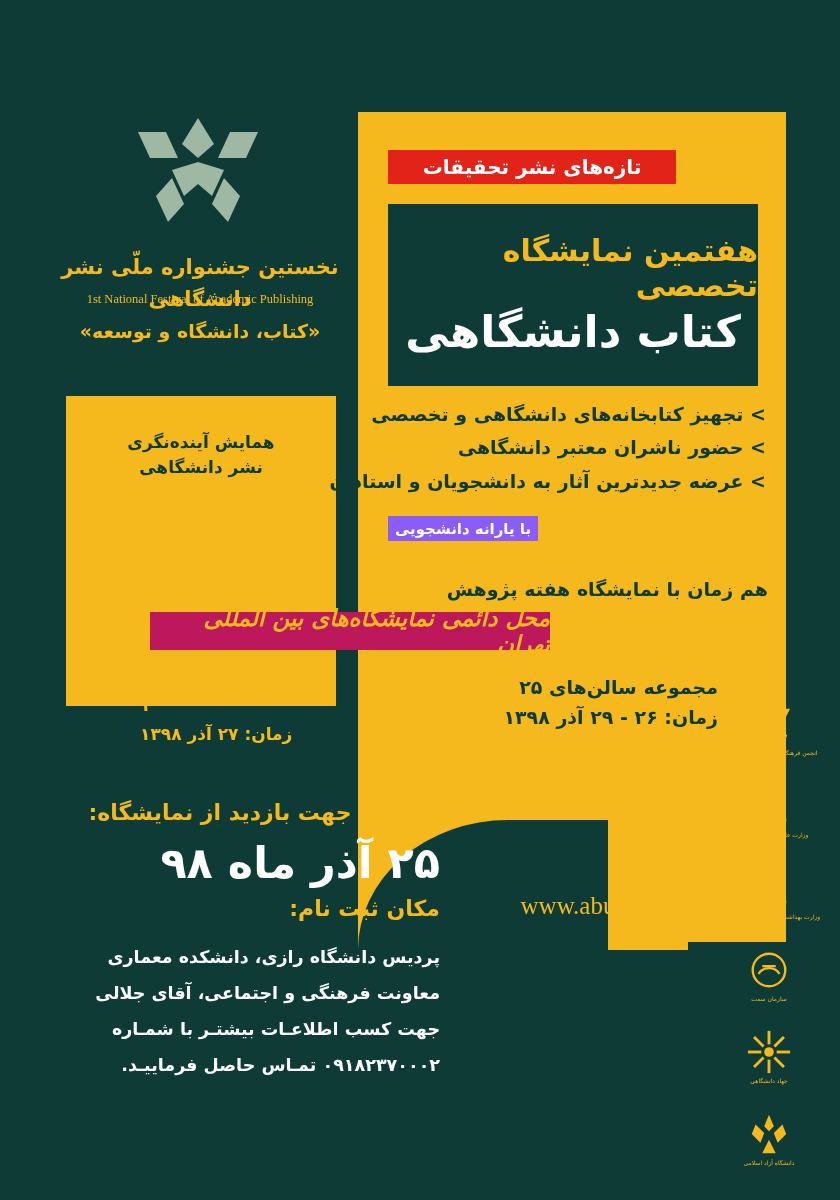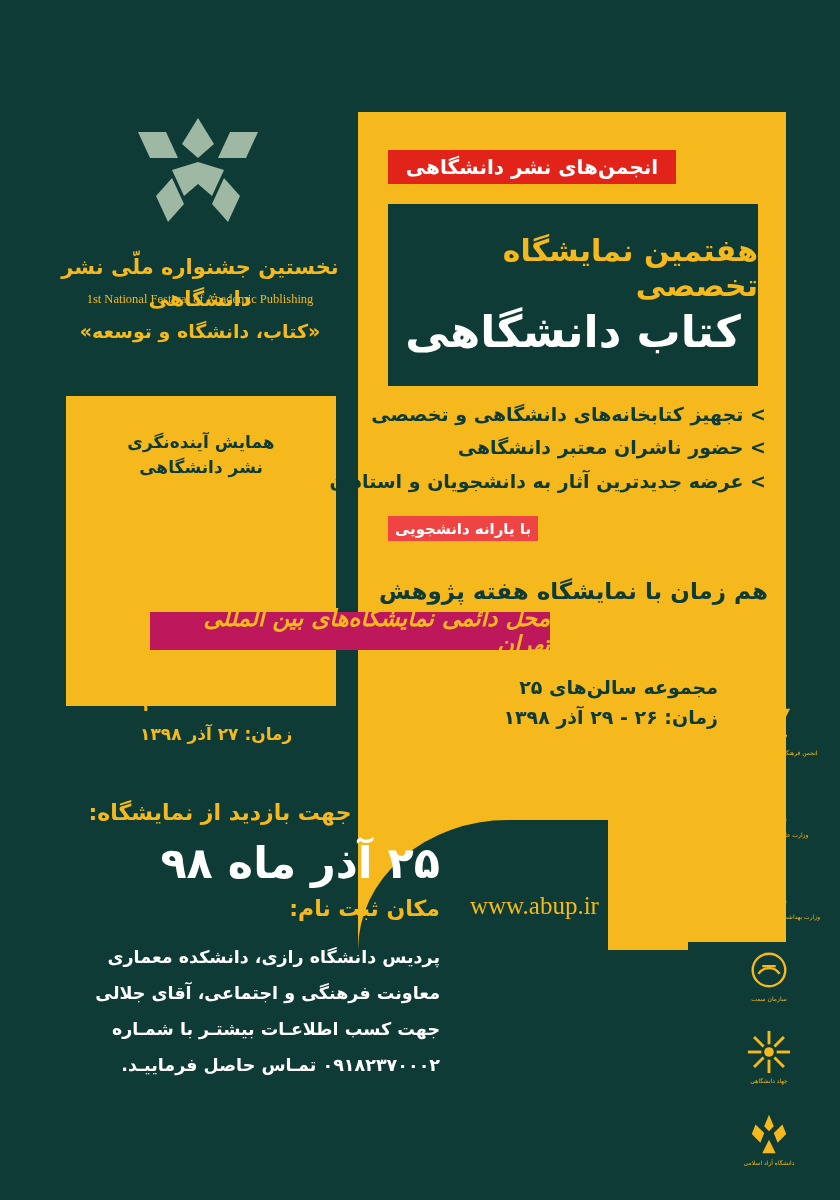--- a/index.html
+++ b/index.html
@@ -68,28 +68,28 @@
 
   
   .bullets{
     position:absolute;left:388px;top:398px;width:378px;
     text-align:right;color:#0e3b36;
     font-size:19px;font-weight:bold;line-height:1.75;
   }
   .bullets div{white-space:nowrap;}
   .red-tag{
     position:absolute;left:388px;top:516px;width:150px;height:25px;
-    background:#ef4444;color:#ffffff;font-size:15px;font-weight:bold;
+    background:#8b5cf6;color:#ffffff;font-size:15px;font-weight:bold;
     display:flex;align-items:center;justify-content:center;
   }
 
   
   .concurrent{
     position:absolute;left:368px;top:578px;width:400px;
-    color:#0e3b36;font-size:23px;font-weight:bold;
+    color:#0e3b36;font-size:19px;font-weight:bold;
   }
   .venue-band{
     position:absolute;left:150px;top:612px;width:400px;height:38px;
     background:#be185d;
     display:flex;align-items:center;justify-content:center;
     color:#f5b91d;font-size:23px;font-weight:bold;
     letter-spacing:-0.5px;
     font-style:italic;
   }
   .venue-details{
@@ -120,21 +120,21 @@
     position:absolute;left:10px;top:896px;width:430px;text-align:right;
     color:#f5b91d;font-size:22px;font-weight:bold;
   }
   .reg-lines{
     position:absolute;left:10px;top:940px;width:430px;text-align:right;
     color:#ffffff;font-size:17.5px;font-weight:bold;line-height:2.05;
   }
 
   
   .website{
-    position:absolute;left:470px;top:892px;width:230px;text-align:left;
+    position:absolute;left:470px;top:892px;width:230px;text-align:center;
     color:#f5b91d;font-size:25px;font-family:"Liberation Serif",serif;
     direction:ltr;
   }
 
   
   .logo-col{position:absolute;right:16px;top:690px;width:110px;}
   .logo-item{
     width:110px;height:78px;
     display:flex;flex-direction:column;align-items:center;justify-content:center;
     margin-bottom:4px;
@@ -162,21 +162,21 @@
       <polygon points="60,44 86,52 74,78 60,66 46,78 34,52"></polygon>
       <polygon points="34,60 46,86 30,104 18,78"></polygon>
       <polygon points="86,60 74,86 90,104 102,78"></polygon>
     </g>
   </svg>
 
   <div class="festival-title">نخستین جشنواره ملّی نشر دانشگاهی</div>
   <div class="festival-en">1st National Festival of Academic Publishing</div>
   <div class="festival-sub">«کتاب، دانشگاه و توسعه»</div>
 
-  <div class="ribbon">انجمن‌های نشر دانشگاهی</div>
+  <div class="ribbon">تازه‌های نشر تحقیقات</div>
 
   <div class="title-block">
     <div class="title-1">هفتمین نمایشگاه تخصصی</div>
     <div class="title-2">کتاب دانشگاهی</div>
   </div>
 
   <div class="bullets">
     <div>&gt; تجهیز کتابخانه‌های دانشگاهی و تخصصی</div>
     <div>&gt; حضور ناشران معتبر دانشگاهی</div>
     <div>&gt; عرضه جدیدترین آثار به دانشجویان و استادان</div>

